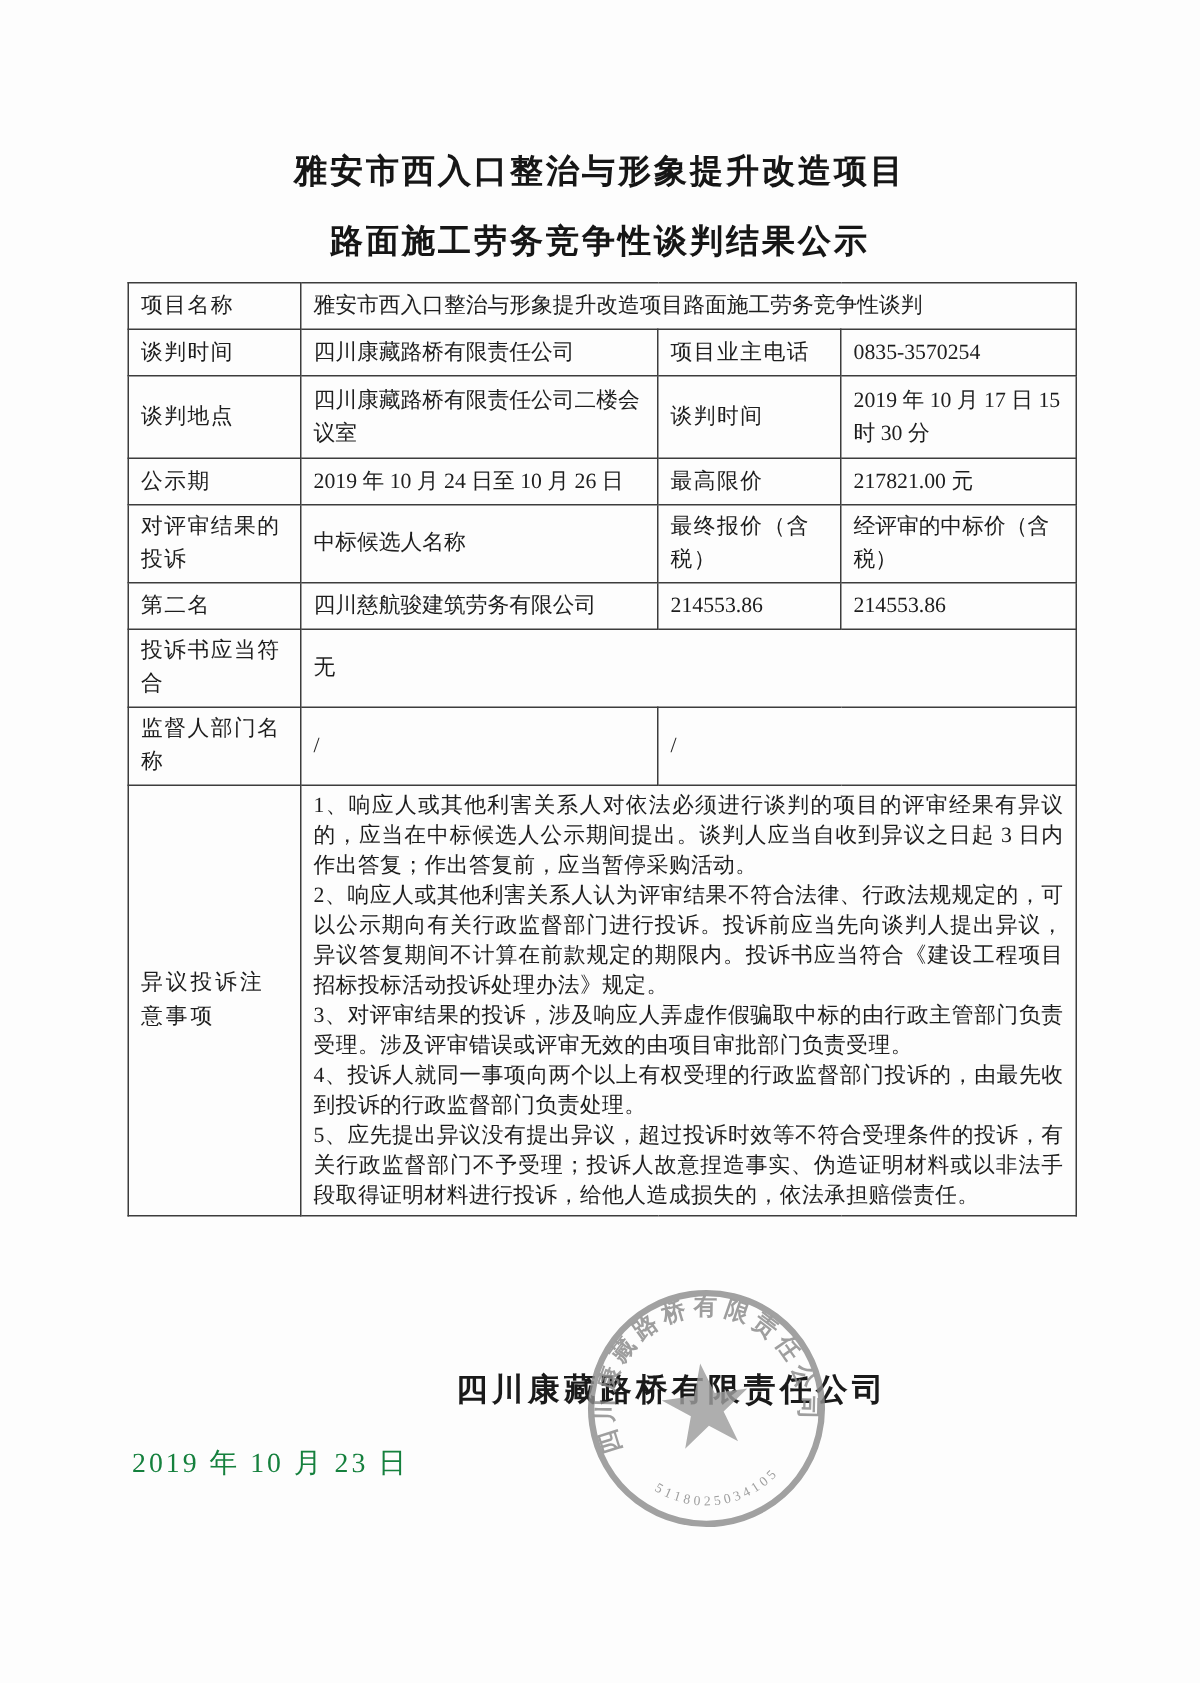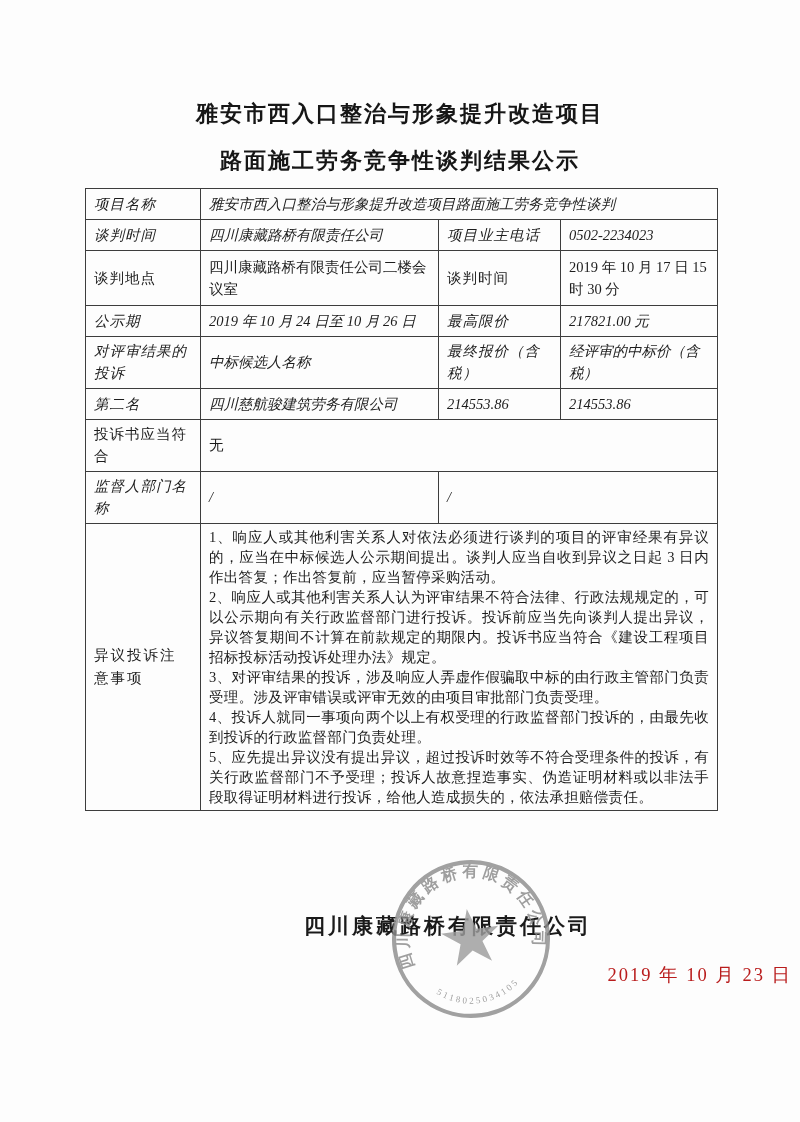--- a/index.html
+++ b/index.html
@@ -26,39 +26,39 @@
   }
   table.results td{
     border:1.6px solid #3d3d3d;
     padding:3px 8px;
     vertical-align:middle;
     line-height:1.55;
     overflow:hidden;
   }
   td.lbl{padding-left:7px;letter-spacing:1px;}
   td.val{padding-left:12px;}
-  tr.r-std td{height:24px;font-style:italic;}
+  tr.r-std td{height:24px;}
   tr.r-tall td{height:48px;}
   tr.r-short td{height:19px;}
   tr.notice-row td{vertical-align:middle;}
   td.notice-lbl{vertical-align:middle;letter-spacing:2px;line-height:2.2;}
   td.notice-body{padding:6px 12px 8px 12px;}
   .notice-body p{
     margin:0;line-height:20px;font-size:14.5px;text-align:justify;
     letter-spacing:0.3px;
   }
 
   
   .sig-company{
     position:absolute;top:912px;left:96px;width:704px;text-align:center;
     font-size:21px;font-weight:bold;letter-spacing:3px;color:#1a1a1a;
   }
   .sig-date{
-    position:absolute;top:962px;left:88px;width:704px;text-align:right;
-    font-size:18.5px;letter-spacing:2px;color:#b91c1c;
+    position:absolute;top:962px;left:88px;width:704px;text-align:left;
+    font-size:18.5px;letter-spacing:2px;color:#15803d;
   }
 
   
   .seal{
     position:absolute;left:386px;top:854px;width:170px;height:170px;
     opacity:0.82;transform:rotate(-8deg);pointer-events:none;
   }
 </style>
 </head>
 <body>
@@ -77,21 +77,21 @@
     </colgroup>
     <tbody>
       <tr class="r-std">
         <td class="lbl">项目名称</td>
         <td class="val" colspan="3">雅安市西入口整治与形象提升改造项目路面施工劳务竞争性谈判</td>
       </tr>
       <tr class="r-std">
         <td class="lbl">谈判时间</td>
         <td class="val">四川康藏路桥有限责任公司</td>
         <td class="lbl">项目业主电话</td>
-        <td class="val">0502-2234023</td>
+        <td class="val">0835-3570254</td>
       </tr>
       <tr class="r-tall">
         <td class="lbl">谈判地点</td>
         <td class="val">四川康藏路桥有限责任公司二楼会议室</td>
         <td class="lbl">谈判时间</td>
         <td class="val">2019 年 10 月 17 日 15 时 30 分</td>
       </tr>
       <tr class="r-std">
         <td class="lbl">公示期</td>
         <td class="val">2019 年 10 月 24 日至 10 月 26 日</td>

